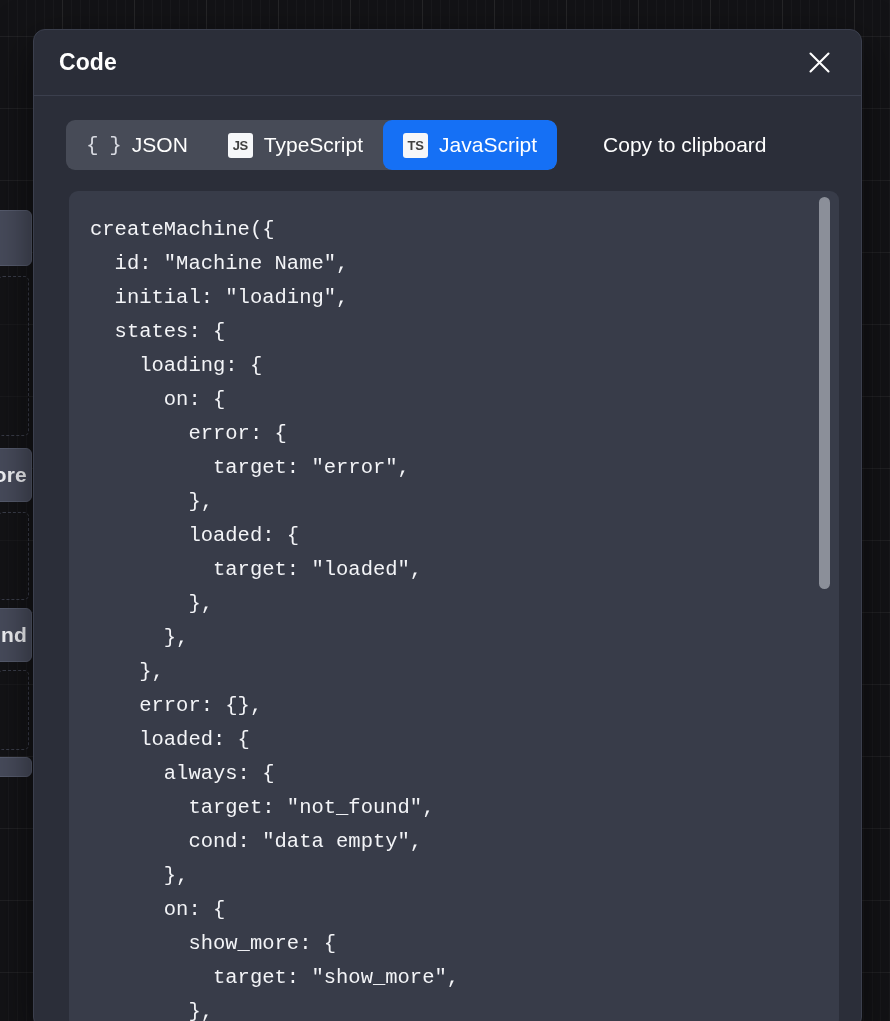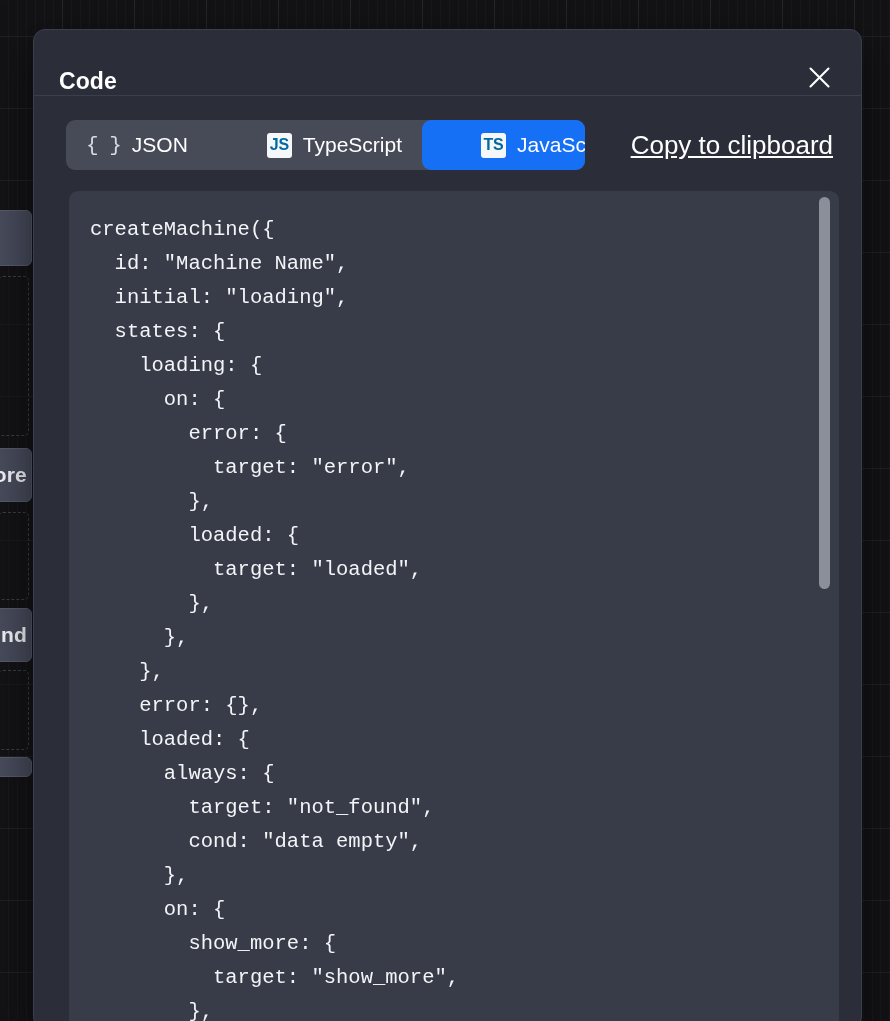--- a/index.html
+++ b/index.html
@@ -80,21 +80,21 @@
     overflow: hidden;
     display: flex;
     flex-direction: column;
   }
 
   
   #modal-header {
     height: 66px;
     flex: 0 0 66px;
     display: flex;
-    align-items: flex-end;
+    align-items: center;
     justify-content: space-between;
     padding: 0 24px 0 25px;
     border-bottom: 1px solid #3b3f4d;
   }
   #modal-title {
     color: #ffffff;
     font-size: 23px;
     font-weight: 700;
     letter-spacing: .1px;
   }
@@ -142,51 +142,49 @@
     border-radius: 9px;
     white-space: nowrap;
   }
   .lang-tab.active { background: #1570f5; text-align: right; }
 
   .tab-badge {
     width: 25px;
     height: 25px;
     flex: 0 0 25px;
     background: #f6f7f9;
-    color: #0369a1;
+    color: #404040;
     border-radius: 3px;
     display: flex;
     align-items: center;
     justify-content: center;
-    font-size: 16px;
+    font-size: 13px;
     font-weight: 700;
     font-family: "Liberation Sans", sans-serif;
     letter-spacing: -.3px;
-    margin-left: 39px;
   }
   .tab-glyph {
     color: #d8dae1;
     font-size: 21px;
     font-family: "Liberation Mono", monospace;
     flex: 0 0 auto;
     letter-spacing: -1px;
   }
 
   #copy-button {
     margin-left: 42px;
     background: transparent;
     border: none;
     color: #ffffff;
-    font-size: 26px;
+    font-size: 21px;
     font-family: "Liberation Sans", sans-serif;
     cursor: pointer;
     padding: 6px 4px;
     border-radius: 6px;
     white-space: nowrap;
-    text-decoration: underline;
   }
 
   
   #code-panel {
     position: relative;
     margin: 0 22px 0 35px;
     background: #383c49;
     border-radius: 9px;
     flex: 1 1 auto;
     overflow: hidden;

